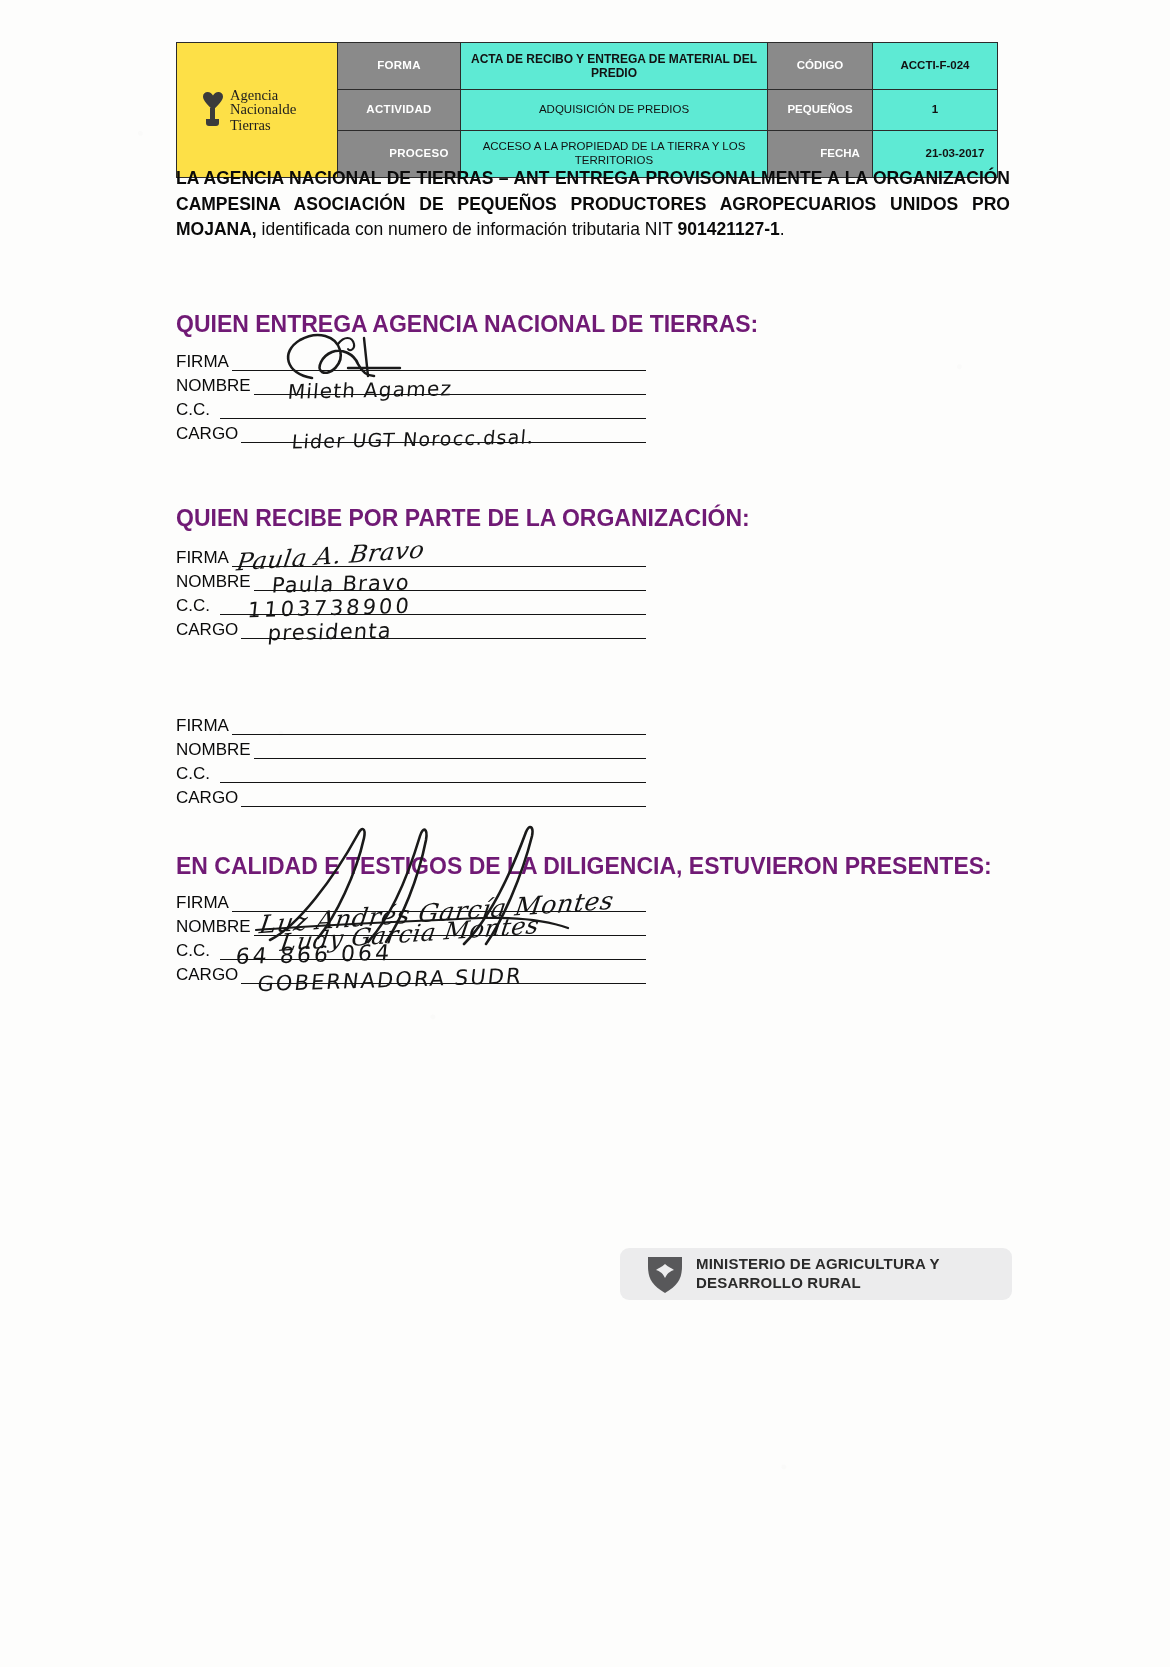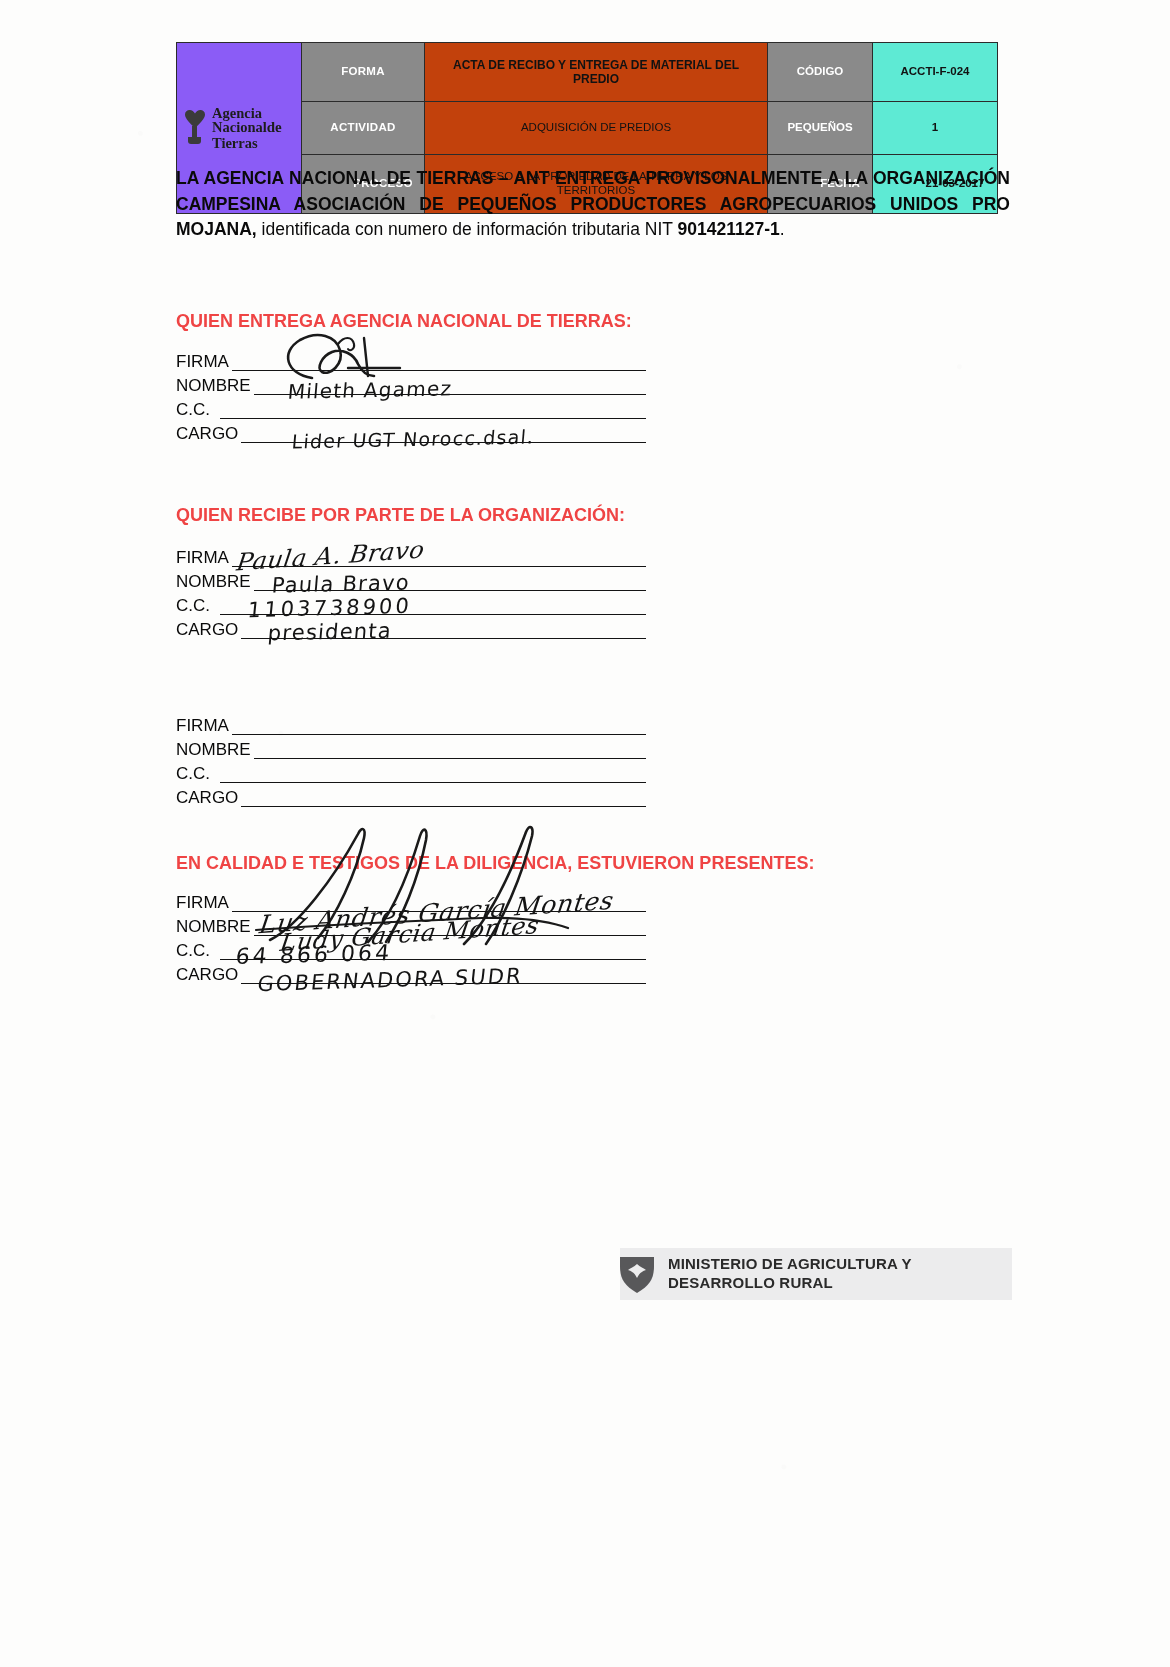--- a/index.html
+++ b/index.html
@@ -47,38 +47,37 @@
     border: 1.6px solid #2b2b2b;
     padding: 2px 4px;
     vertical-align: middle;
     text-align: center;
     font-size: 11.5px;
     line-height: 1.18;
     color: #121212;
   }
   .hdr-logo-cell {
     width: 124px;
-    background: #8b5cf6;
-    padding: 4px 0 !important;
-    font-weight: bold;
+    background: #fde047;
+    padding: 4px 18px !important;
   }
   .hdr-label {
     width: 114px;
     background: #8a8a8a;
     color: #ffffff !important;
     font-weight: 700;
     letter-spacing: 0.3px;
     font-size: 11.5px;
     margin-left: 9px;
   }
   .hdr-desc {
-    background: #c2410c;
+    background: #5eead4;
     font-weight: 400;
     font-size: 11.5px;
-    padding: 13px 6px !important;
+    padding: 7px 6px !important;
   }
   .hdr-desc.bold {
     font-weight: 700;
     font-size: 12px;
   }
   .hdr-key {
     width: 96px;
     background: #8a8a8a;
     color: #ffffff !important;
     font-weight: 700;
@@ -151,23 +150,23 @@
     line-height: 1.47;
     text-align: justify;
     color: #0a0a0a;
   }
   .intro b { font-weight: 700; }
 
   
   .section-title {
     position: absolute;
     left: 176px;
-    font-size: 18px;
-    font-weight: 700;
-    color: #ef4444;
+    font-size: 23px;
+    font-weight: 700;
+    color: #701a75;
     white-space: nowrap;
   }
 
   
   .field-block { position: absolute; left: 176px; width: 470px; }
   .field-row {
     position: relative;
     height: 24px;
     display: flex;
     align-items: center;
@@ -228,22 +227,23 @@
   .footer-band {
     position: absolute;
     left: 620px;
     top: 1248px;
     width: 392px;
     height: 52px;
     background: #ececed;
     display: flex;
     align-items: center;
     gap: 14px;
-    padding-left: 0;
+    padding-left: 28px;
     box-sizing: border-box;
+    border-radius: 9px;
   }
   .min-shield {
     width: 34px; height: 38px;
     flex: 0 0 34px;
     position: relative;
   }
   .min-shield .sh {
     position: absolute; inset: 0;
     background: #58585a;
     clip-path: path("M17 38 C 3 30, 0 22, 0 11 L 0 2 L 34 2 L 34 11 C 34 22, 31 30, 17 38 Z");

